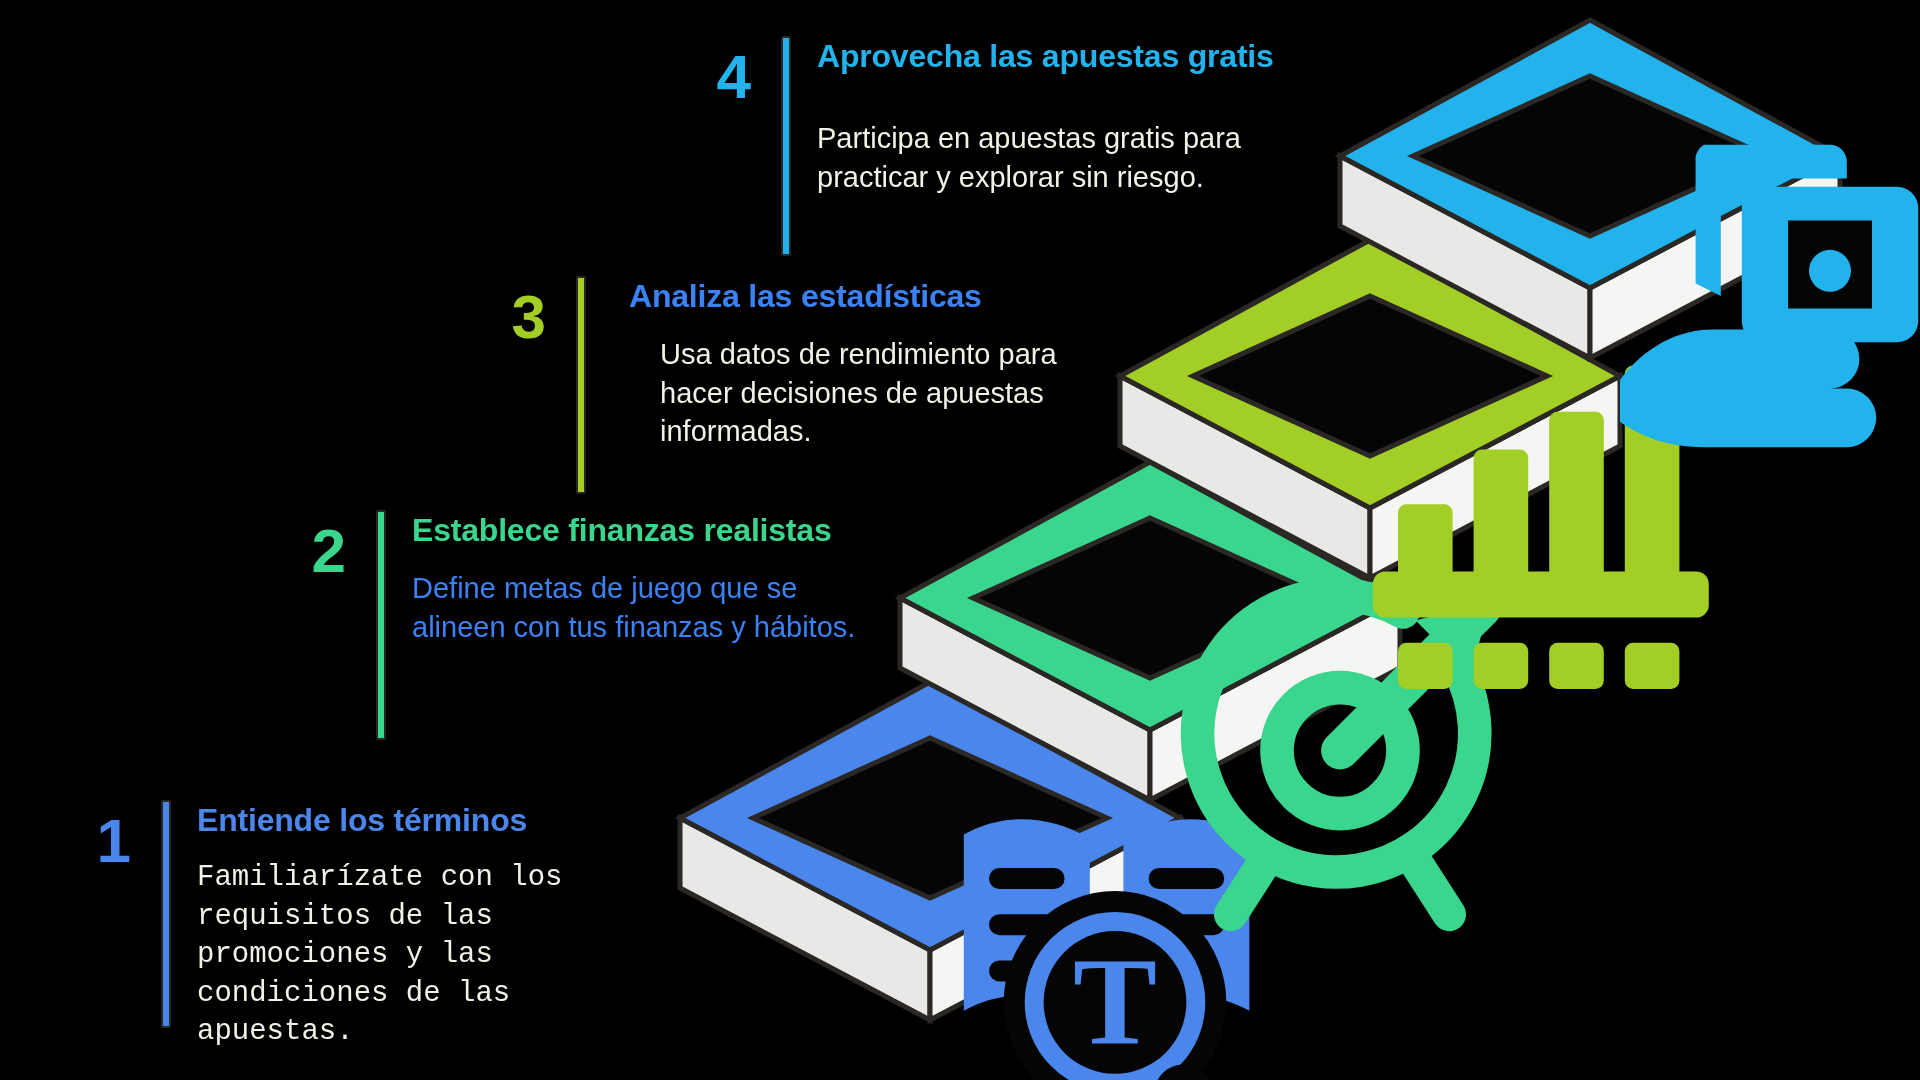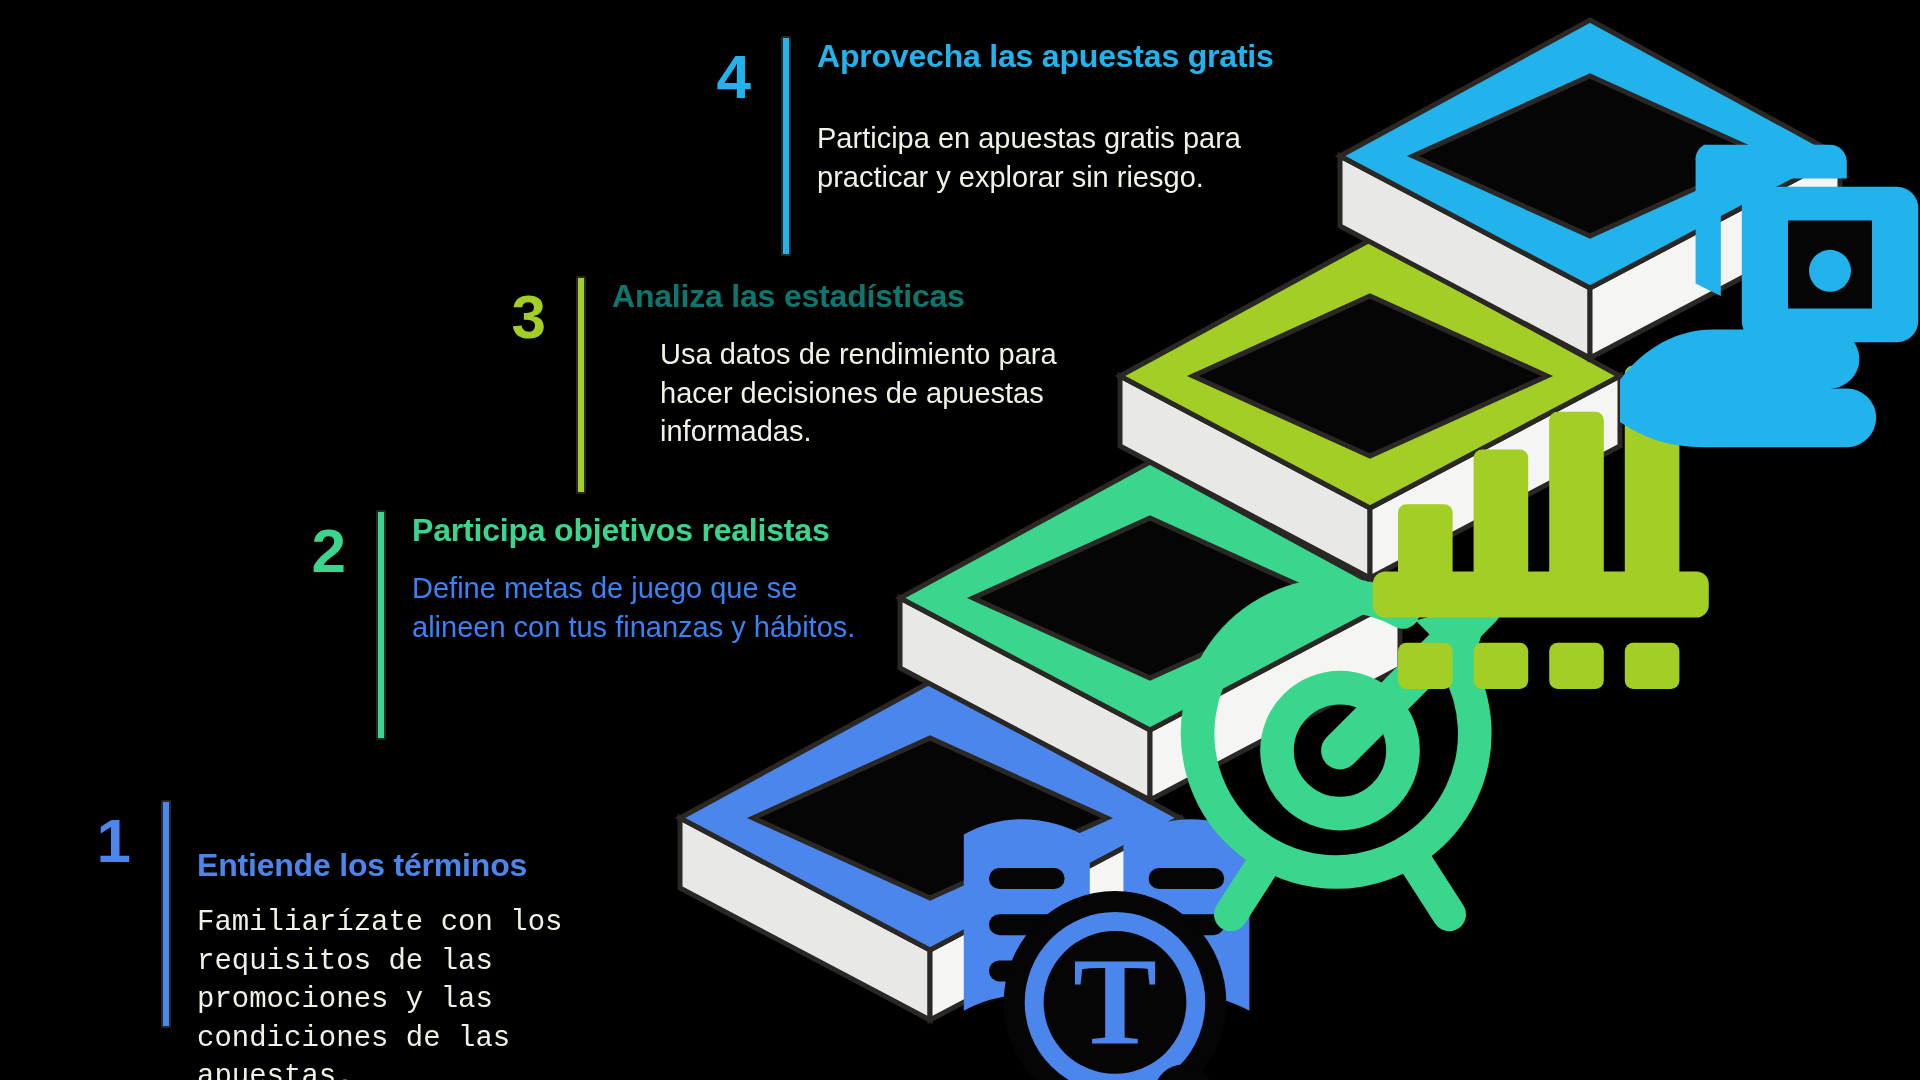--- a/index.html
+++ b/index.html
@@ -197,36 +197,36 @@
     <div class="step-text">
       <div class="step-title" style="color: rgb(34, 178, 236);">Aprovecha las apuestas gratis</div>
       <div class="step-desc" style="color: rgb(238, 243, 230); margin-top: 44px;">Participa en apuestas gratis para practicar y explorar sin riesgo.</div>
     </div>
   </div>
 
   <div class="step-block" id="step-3">
     <div class="step-num" style="color: rgb(163, 206, 37);">3</div>
     <div class="accent-bar" style="background: rgb(163, 206, 37);"></div>
     <div class="step-text">
-      <div class="step-title" style="color: #0f766e;">Analiza las estadísticas</div>
+      <div class="step-title" style="color: #3b82f6; margin-left: 17px;">Analiza las estadísticas</div>
       <div class="step-desc" style="color: rgb(238, 243, 230); margin-left: 48px;">Usa datos de rendimiento para hacer decisiones de apuestas informadas.</div>
     </div>
   </div>
 
   <div class="step-block" id="step-2">
     <div class="step-num" style="color: rgb(58, 214, 141);">2</div>
     <div class="accent-bar" style="background: rgb(58, 214, 141);"></div>
     <div class="step-text">
-      <div class="step-title" style="color: rgb(58, 214, 141);">Participa objetivos realistas</div>
+      <div class="step-title" style="color: rgb(58, 214, 141);">Establece finanzas realistas</div>
       <div class="step-desc" style="color: #3b82f6;">Define metas de juego que se alineen con tus finanzas y hábitos.</div>
     </div>
   </div>
 
   <div class="step-block" id="step-1">
     <div class="step-num" style="color: rgb(74, 134, 235);">1</div>
     <div class="accent-bar" style="background: rgb(74, 134, 235);"></div>
     <div class="step-text">
-      <div class="step-title" style="color: rgb(74, 134, 235); margin-top: 45px;">Entiende los términos</div>
+      <div class="step-title" style="color: rgb(74, 134, 235);">Entiende los términos</div>
       <div class="step-desc" style="color: rgb(238, 243, 230); font-family: Liberation Mono, monospace;">Familiarízate con los requisitos de las promociones y las condiciones de las apuestas.</div>
     </div>
   </div>
 
 </div>
 
 </body></html>

